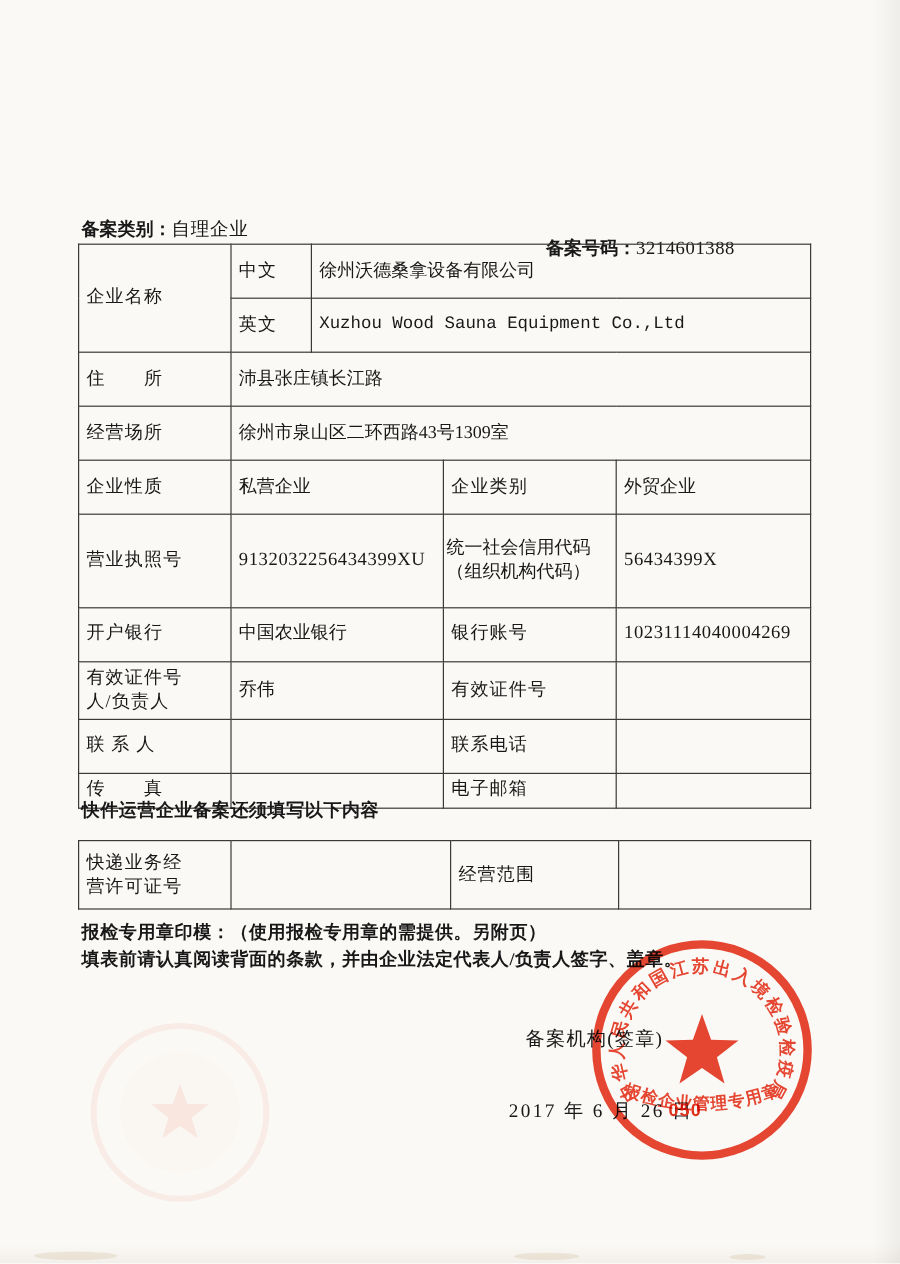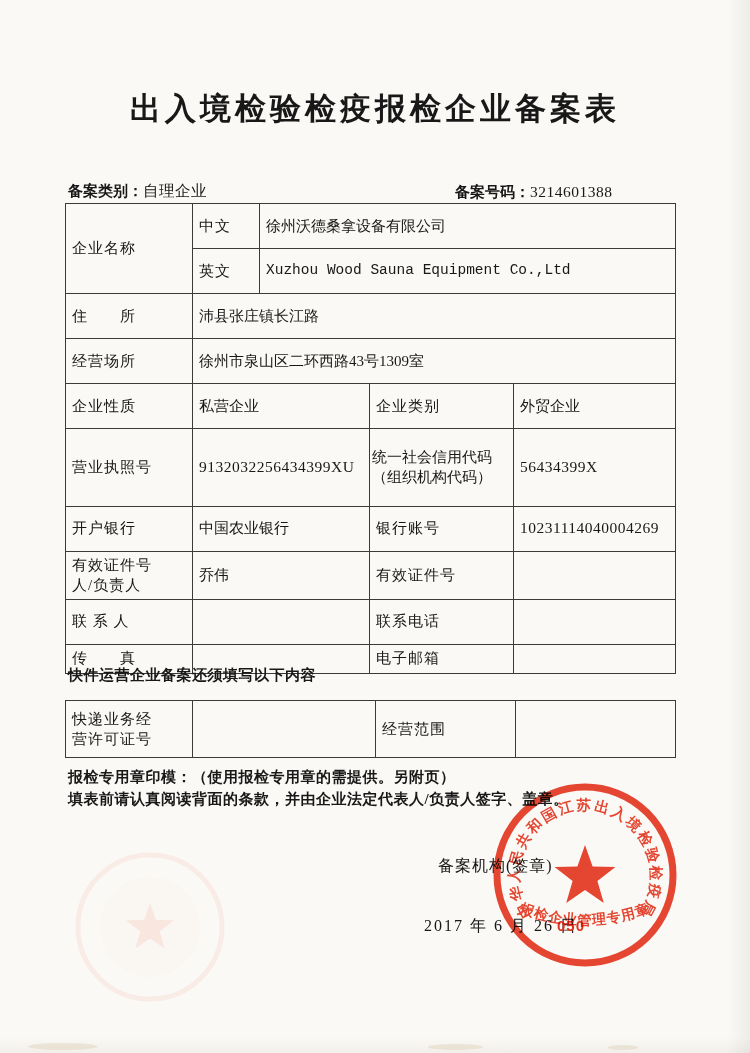--- a/index.html
+++ b/index.html
@@ -19,21 +19,21 @@
   .doc-title{
     position:absolute;left:0;top:88px;width:750px;
     text-align:center;font-size:31px;font-weight:700;letter-spacing:4px;
     font-family:"Liberation Serif","DejaVu Serif",serif;
   }
   .hdr-line{position:absolute;font-size:15px;white-space:nowrap;}
   .hdr-line .lbl{font-weight:700;font-family:"Liberation Sans","DejaVu Sans",sans-serif;}
   .hdr-line .val{font-family:"Liberation Serif",serif;font-size:15.5px;letter-spacing:0.5px;}
   #serial-line{left:68px;top:160px;}
   #category-line{left:68px;top:181px;}
-  #recordno-line{left:455px;top:183px;}
+  #recordno-line{left:455px;top:198px;}
 
   table.form{
     position:absolute;border-collapse:collapse;table-layout:fixed;
     background:transparent;
   }
   table.form td{
     border:1.6px solid #3a3a3a;
     font-size:15px;vertical-align:middle;
     padding:2px 6px;
     white-space:pre-line;
@@ -66,21 +66,20 @@
   .smudge{position:absolute;background:rgba(205,185,150,0.28);border-radius:50%;}
   #smudge1{left:28px;top:1043px;width:70px;height:7px;}
   #smudge2{left:428px;top:1044px;width:55px;height:6px;}
   #smudge3{left:608px;top:1045px;width:30px;height:5px;}
 </style>
 </head>
 <body>
 
 <div class="page">
 
-  <div class="doc-title">出入境检验检疫报检企业备案表</div>
 
   <div class="hdr-line" id="category-line">
     <span class="lbl">备案类别：</span><span class="val">自理企业</span>
   </div>
   <div class="hdr-line" id="recordno-line">
     <span class="lbl">备案号码：</span><span class="val">3214601388</span>
   </div>
 
   <table class="form" id="main-table">
     <colgroup>

